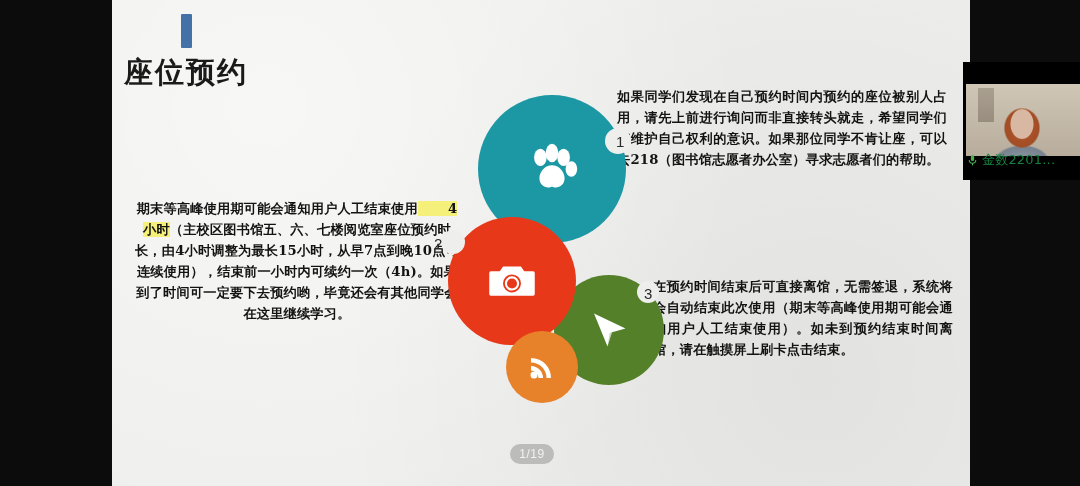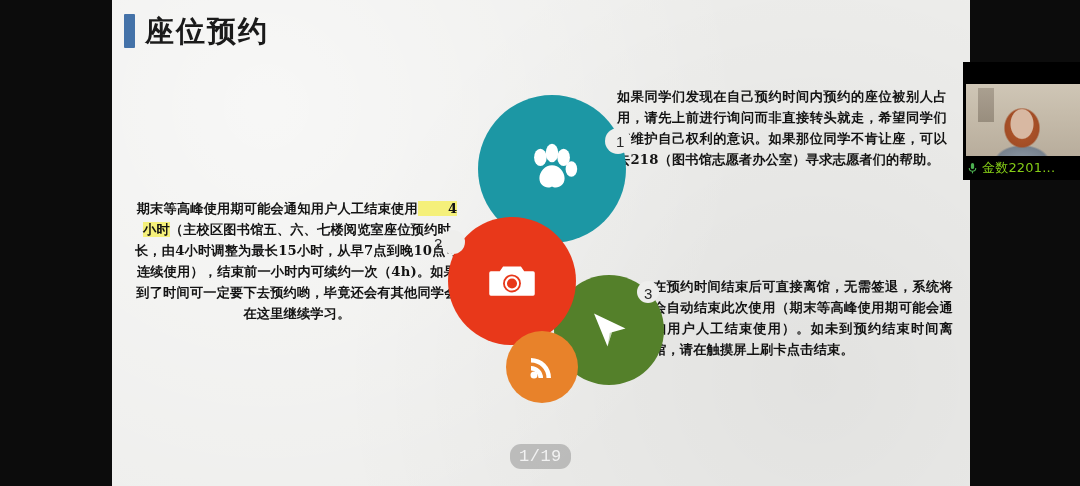--- a/index.html
+++ b/index.html
@@ -32,21 +32,21 @@
     pointer-events:none;
   }
   .slide-inner{
     position:absolute; inset:0;
   }
 
   
   #title-row{
     position:absolute;
     left:12px; top:14px;
-    display:flex; align-items:center; gap:10px;
+    display:flex; align-items:center; gap:10px;flex-direction:column;
   }
   #title-bar{
     width:11px; height:34px;
     background:#4472a8;
     border-radius:1px;
   }
   #title-text{
     font-size:29px;
     font-weight:bold;
     color:#1a1a1a;
@@ -144,23 +144,23 @@
 
   
   #page-indicator{
     position:absolute;
     left:398px; top:444px;
     min-width:44px;
     padding:3px 9px;
     background:rgba(150,150,150,.55);
     color:#f2f2f2;
     border-radius:11px;
-    font-size:17px;
+    font-size:12px;
     text-align:center;
-    font-family:Liberation Mono, monospace;
+    font-family:Liberation Sans, sans-serif;
     letter-spacing:.5px;
   }
 
   
   #video-panel{
     position:absolute;
     left:963px; top:62px;
     width:117px; height:118px;
     background:#000;
     overflow:hidden;
@@ -182,24 +182,24 @@
   }
   #video-img:after{
     content:"";
     position:absolute;
     left:12px; top:4px; width:16px; height:34px;
     background:linear-gradient(180deg,#9e9384,#8a7f70);
     opacity:.75;
   }
   #video-namebar{
     position:absolute;
-    left:3px; top:96px;
+    left:3px; top:88px;
     width:114px; height:20px;
     display:flex; align-items:center; gap:3px;
-    color:#84cc16;
+    color:#15803d;
   }
   #mic-icon{ width:13px; height:15px; flex:0 0 auto; }
   #video-name{
     font-size:13px;
     white-space:nowrap;
     overflow:hidden;
     font-family:"DejaVu Sans","Liberation Sans",sans-serif;
     letter-spacing:.2px;
   }
 </style>

